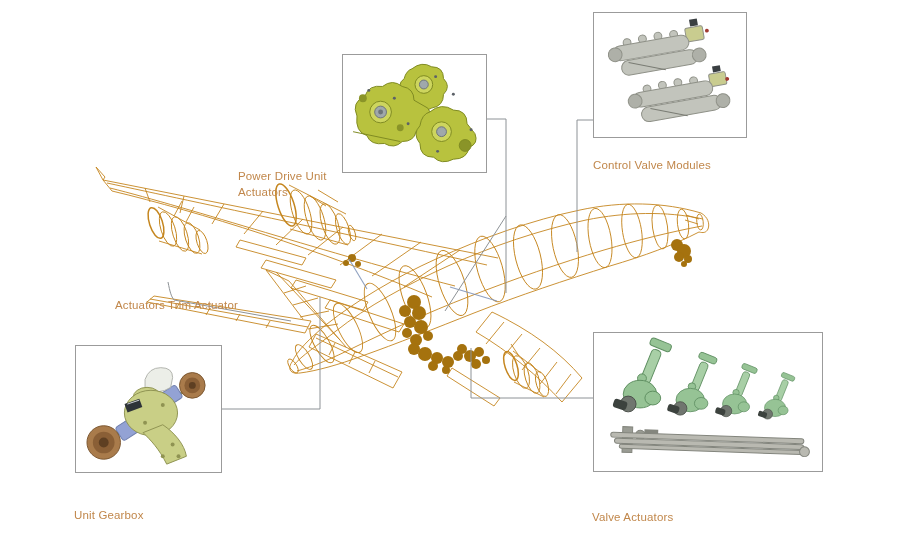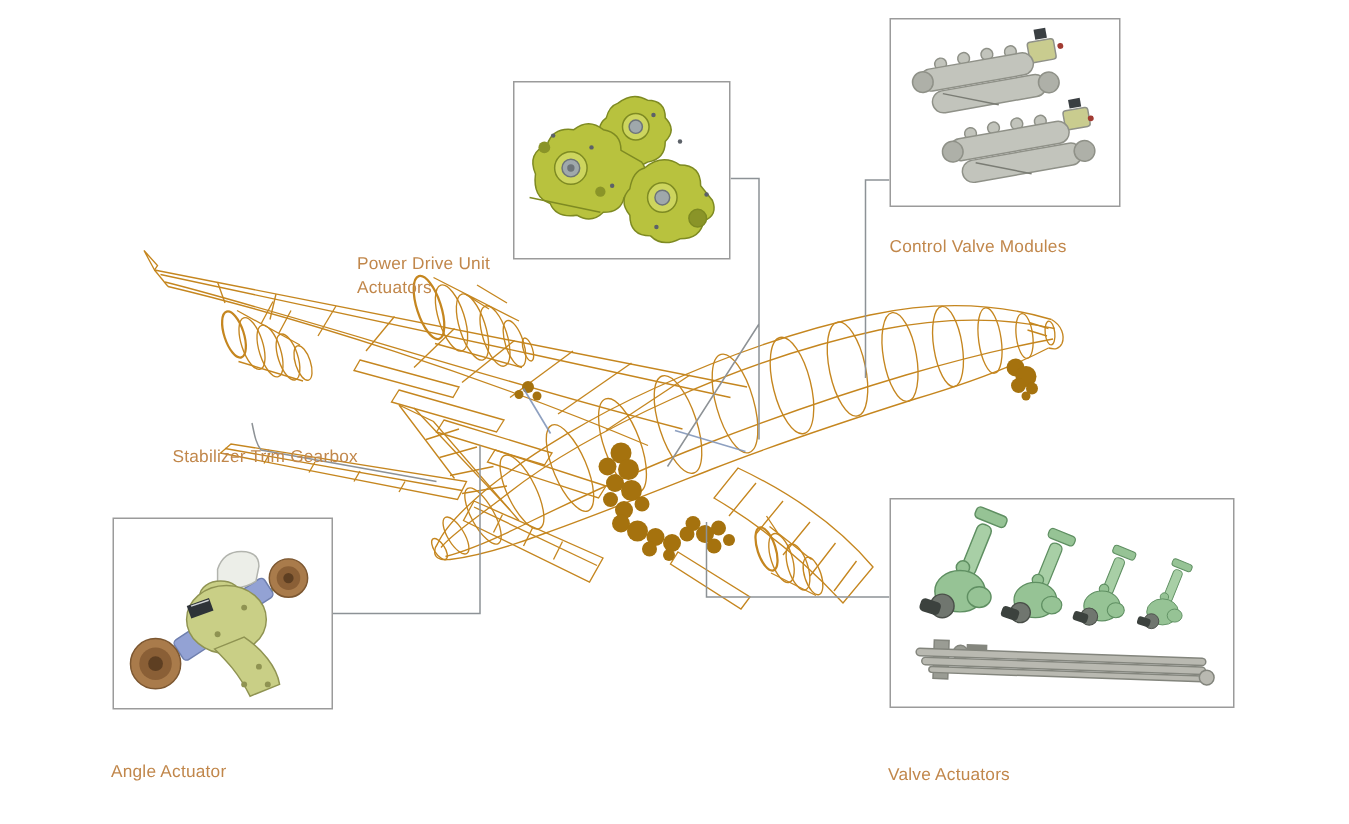--- a/index.html
+++ b/index.html
@@ -300,19 +300,19 @@
     </svg>
   </div>
 
   <div class="diagram-label" style="left:238px;top:141px">
     <span style="display:block">Power Drive Unit</span>
     <span style="display:block">Actuators</span>
   </div>
 
   <div class="diagram-label" style="left:593px;top:130px">Control Valve Modules</div>
 
-  <div class="diagram-label" style="left:115px;top:270px">Stabilizer Trim Gearbox</div>
-
-  <div class="diagram-label" style="left:74px;top:480px">Angle Actuator</div>
+  <div class="diagram-label" style="left:115px;top:270px">Actuators Trim Actuator</div>
+
+  <div class="diagram-label" style="left:74px;top:480px">Unit Gearbox</div>
 
   <div class="diagram-label" style="left:592px;top:482px">Valve Actuators</div>
 
 </div>
 
 </body></html>

